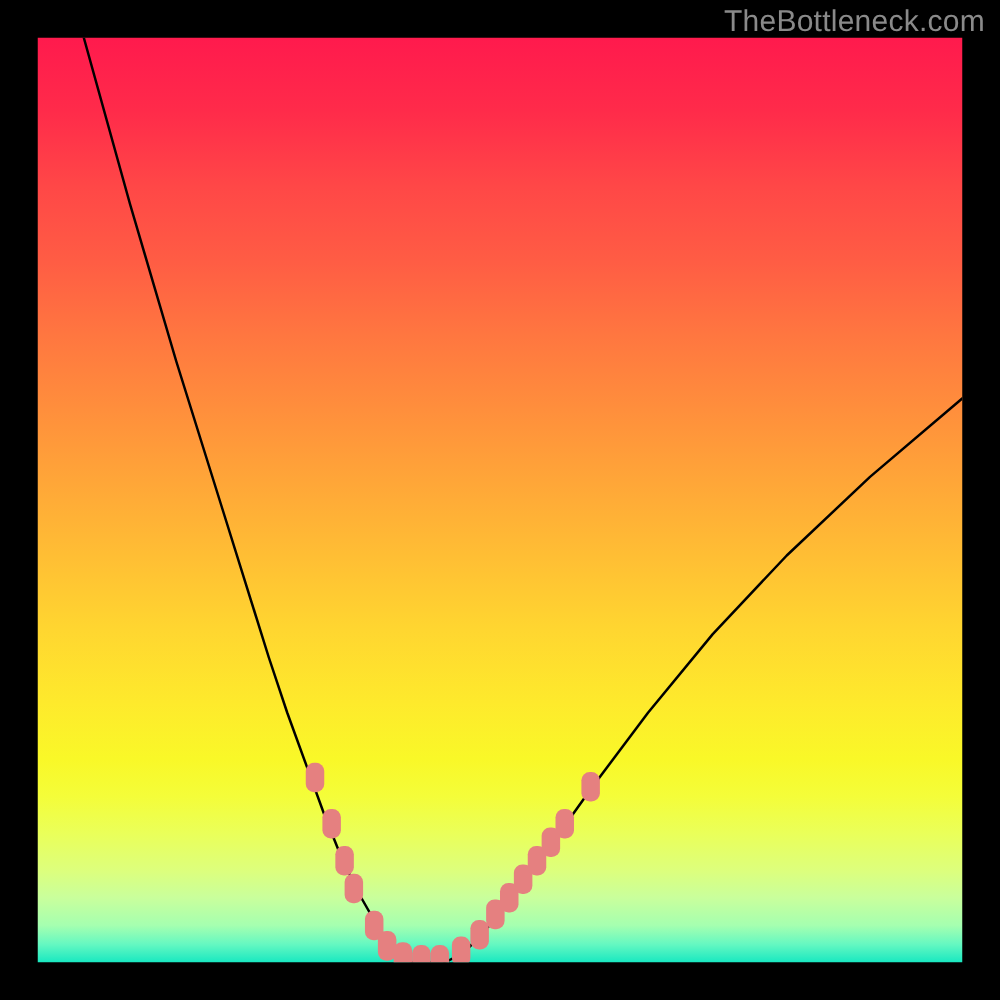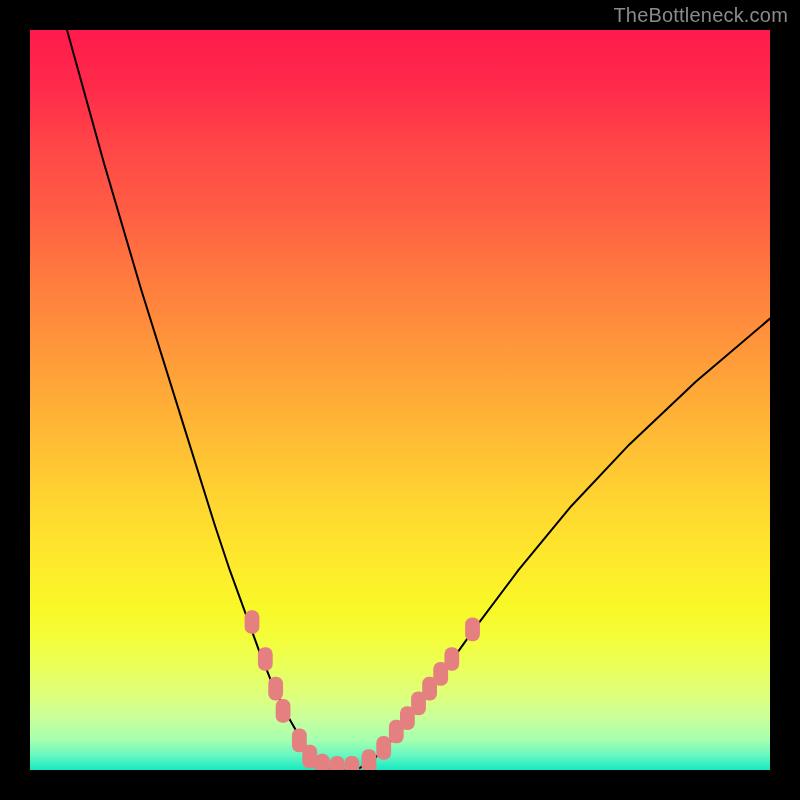--- a/index.html
+++ b/index.html
@@ -61,21 +61,21 @@
     left: 0;
     width: 740px;
     height: 740px;
     pointer-events: none;
   }
   .watermark {
     position: absolute;
     top: 4px;
     right: 12px;
     color: #8a8a8a;
-    font-size: 20px;
+    font-size: 24px;
     font-weight: 500;
     letter-spacing: 0.2px;
   }
 </style>
 </head>
 <body>
 
 <div class="frame">
   <div class="plot-area">
     <div class="gradient-bg"></div>

